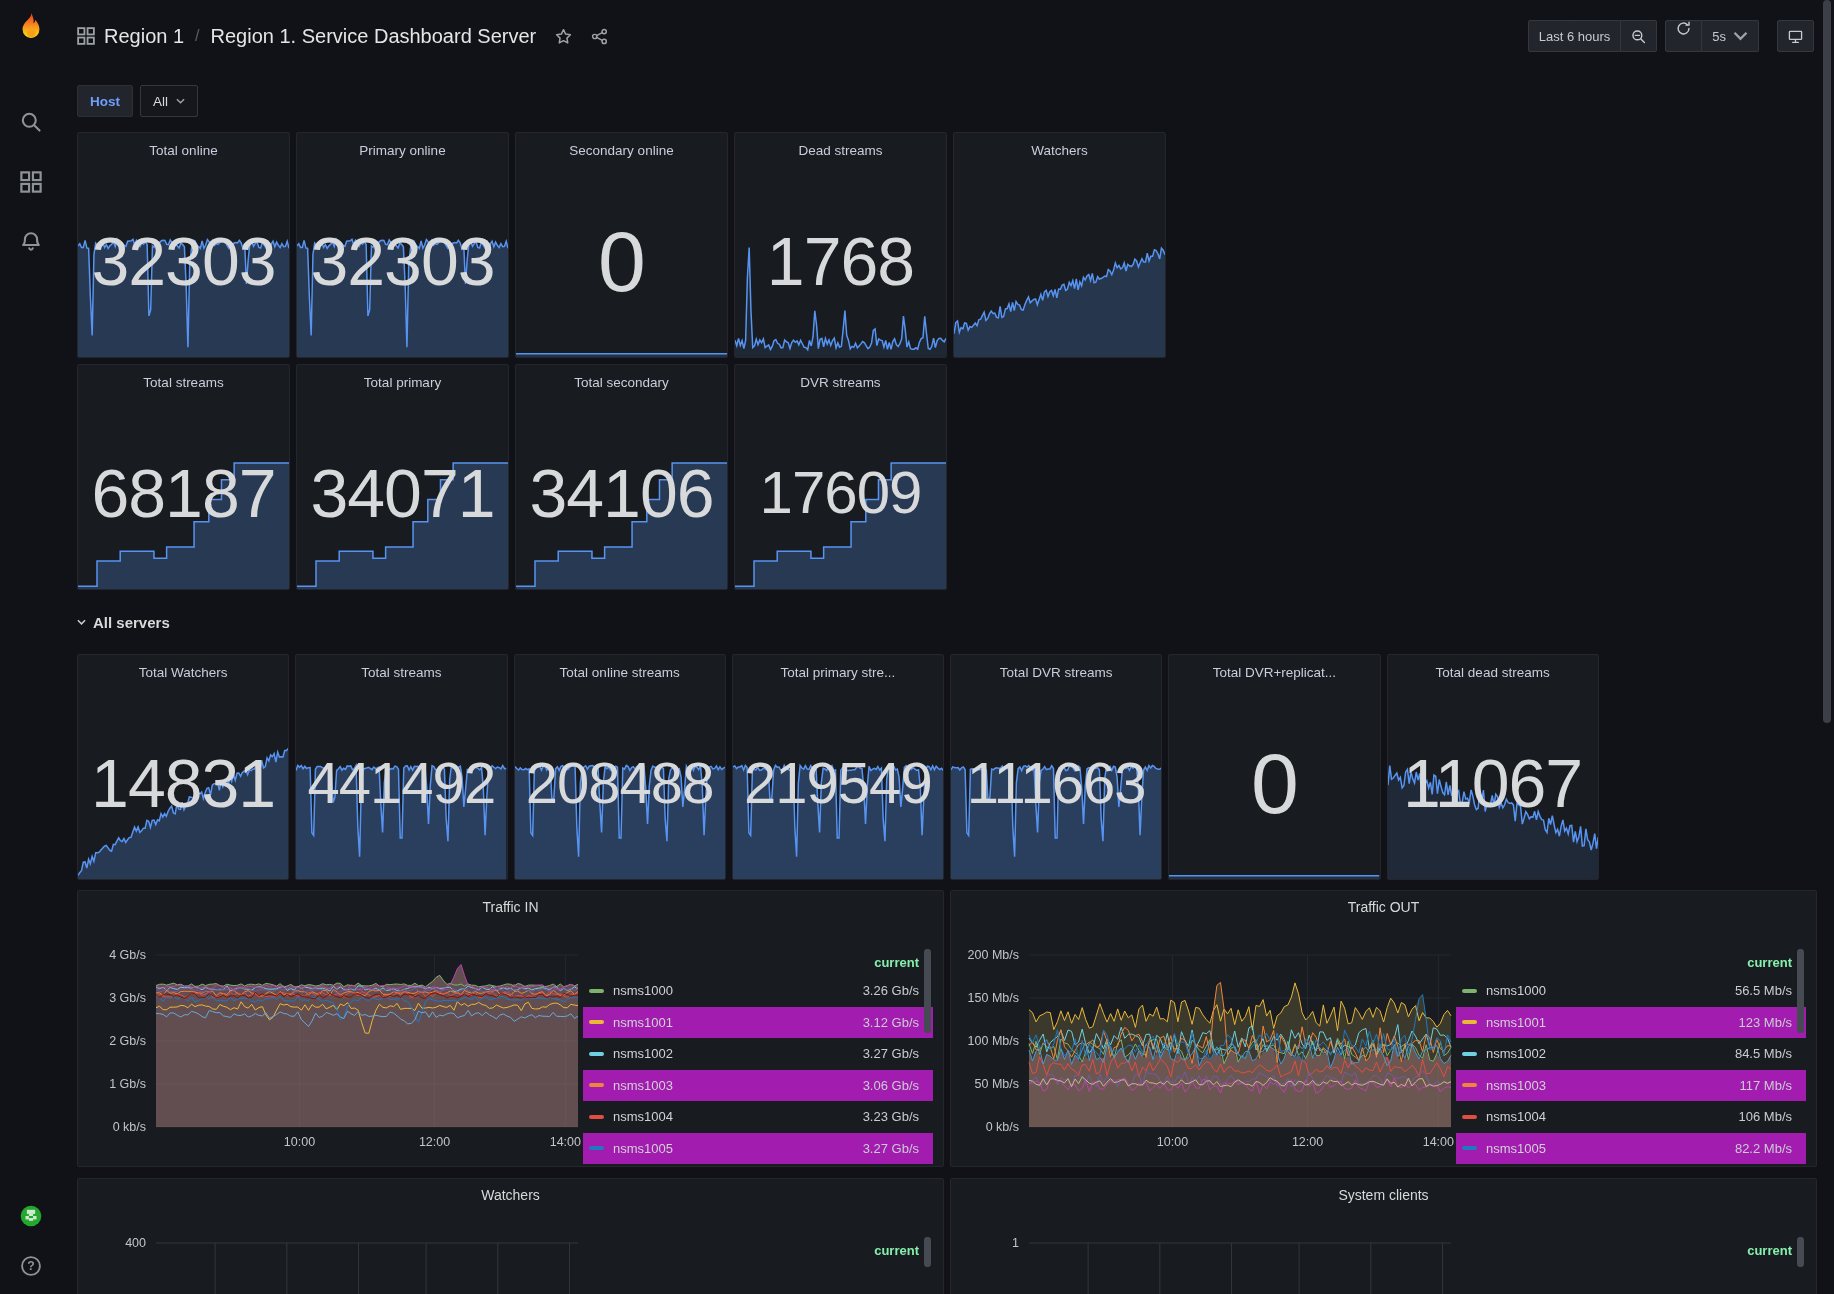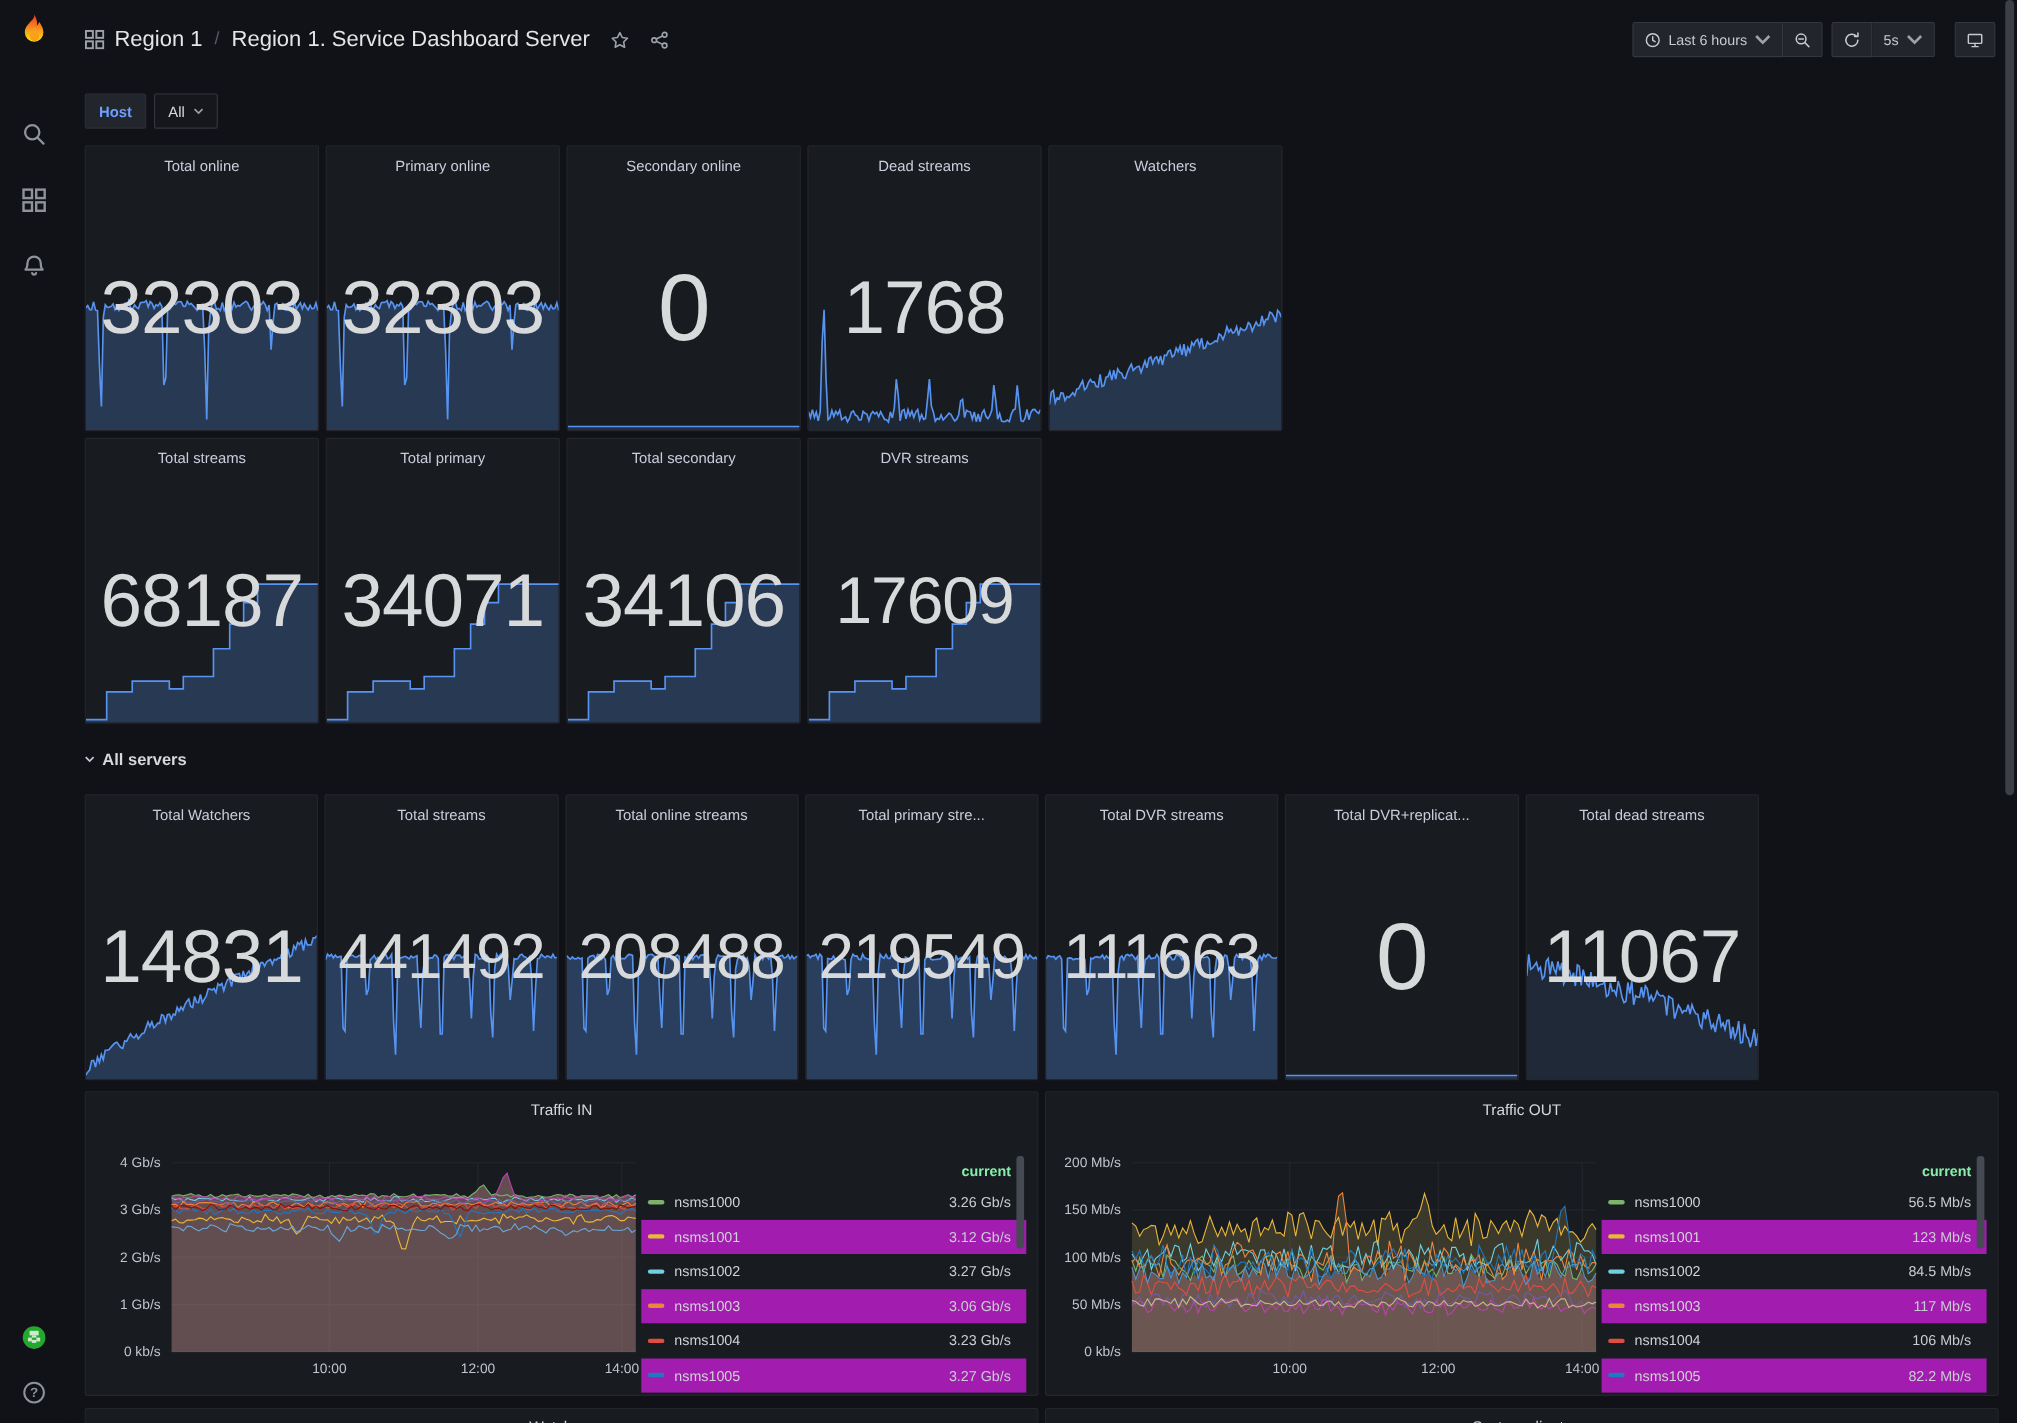--- a/index.html
+++ b/index.html
@@ -24,21 +24,21 @@
   .crumb .icon16 { width:18px; height:18px; color:#9da2a8; }
   .crumb-text { font-size:20px; font-weight:500; color:#e5e5e5; cursor:pointer; white-space:nowrap; }
   .crumb-sep { color:#595e66; font-size:16px; margin:0 2px; }
   .crumb .after-icon { width:17px; height:17px; color:#9da2a8; cursor:pointer; margin-left:10px; }
 
   .controls { margin-left:auto; display:flex; align-items:center; }
   .btn-group { display:flex; }
   .tbtn { height:32px; background:#22252c; border:1px solid #34373e; display:flex; align-items:center;
     gap:7px; padding:0 10px; font-size:13px; color:#c7cad1; cursor:pointer; white-space:nowrap; }
   .btn-group .tbtn + .tbtn { border-left:none; }
-  .btn-group .tbtn:first-child { border-radius:2px 0 0 2px; }
+  .btn-group .tbtn:first-child { border-radius:2px 0 0 2px;flex-direction:column; }
   .btn-group .tbtn:last-child { border-radius:0 2px 2px 0; }
   .tbtn.single { border-radius:2px; }
   .tbtn svg { width:15px; height:15px; }
   .gap8 { width:8px; } .gap18 { width:18px; }
 
   .submenu { margin-top:12px; display:flex; align-items:center; gap:7px; height:34px; }
   .var-label { height:32px; display:flex; align-items:center; padding:0 12px; background:#22252b;
     border:1px solid #2c2f36; border-radius:2px; color:#6e9fff; font-size:13.5px; font-weight:600; cursor:pointer; }
   .var-value { height:32px; display:flex; align-items:center; gap:8px; padding:0 12px; background:#15171c;
     border:1px solid #34373e; border-radius:2px; color:#d8d9da; font-size:13.5px; font-weight:500; cursor:pointer; }
@@ -46,21 +46,21 @@
 
   .section-head { display:flex; align-items:center; gap:7px; height:24px; cursor:pointer; }
   .section-head .caret { color:#c7cad1; }
   .section-title { font-size:15px; font-weight:600; color:#d8d9da; }
   .sh1 { margin-top:22px; } .sh2 { margin-top:20px; }
 
   .stats-row { display:grid; gap:6px; }
   .row1 { margin-top:14px; grid-template-columns:repeat(5,213px); }
   .row2 { margin-top:6px;  grid-template-columns:repeat(4,213px); }
   .row3 { margin-top:20px; width:1740px; grid-template-columns:repeat(8,1fr); }
-  .stats-row .panel { height:260px;text-decoration:underline; }
+  .stats-row .panel { height:226px;text-decoration:underline; }
 
   .panel { background:#181b1f; border:1px solid #24262c; border-radius:2px; position:relative; overflow:hidden; }
   .stat-title { position:absolute; top:10px; left:0; right:0; text-align:center; font-size:13.5px;
     font-weight:500; color:#ccccdc; cursor:pointer; z-index:3; white-space:nowrap; overflow:hidden; }
   .stat-value { position:absolute; left:0; right:0; top:57%; transform:translateY(-50%); text-align:center;
     font-weight:500; color:#D8D9DA; letter-spacing:-1px; z-index:2; line-height:1; }
   .stat-spark { position:absolute; bottom:0; left:0; width:100%; z-index:1; }
 
   .charts-row { display:grid; grid-template-columns:867px 867px; gap:6px; }
   .cr1 { margin-top:10px; } .cr2 { margin-top:11px; }

